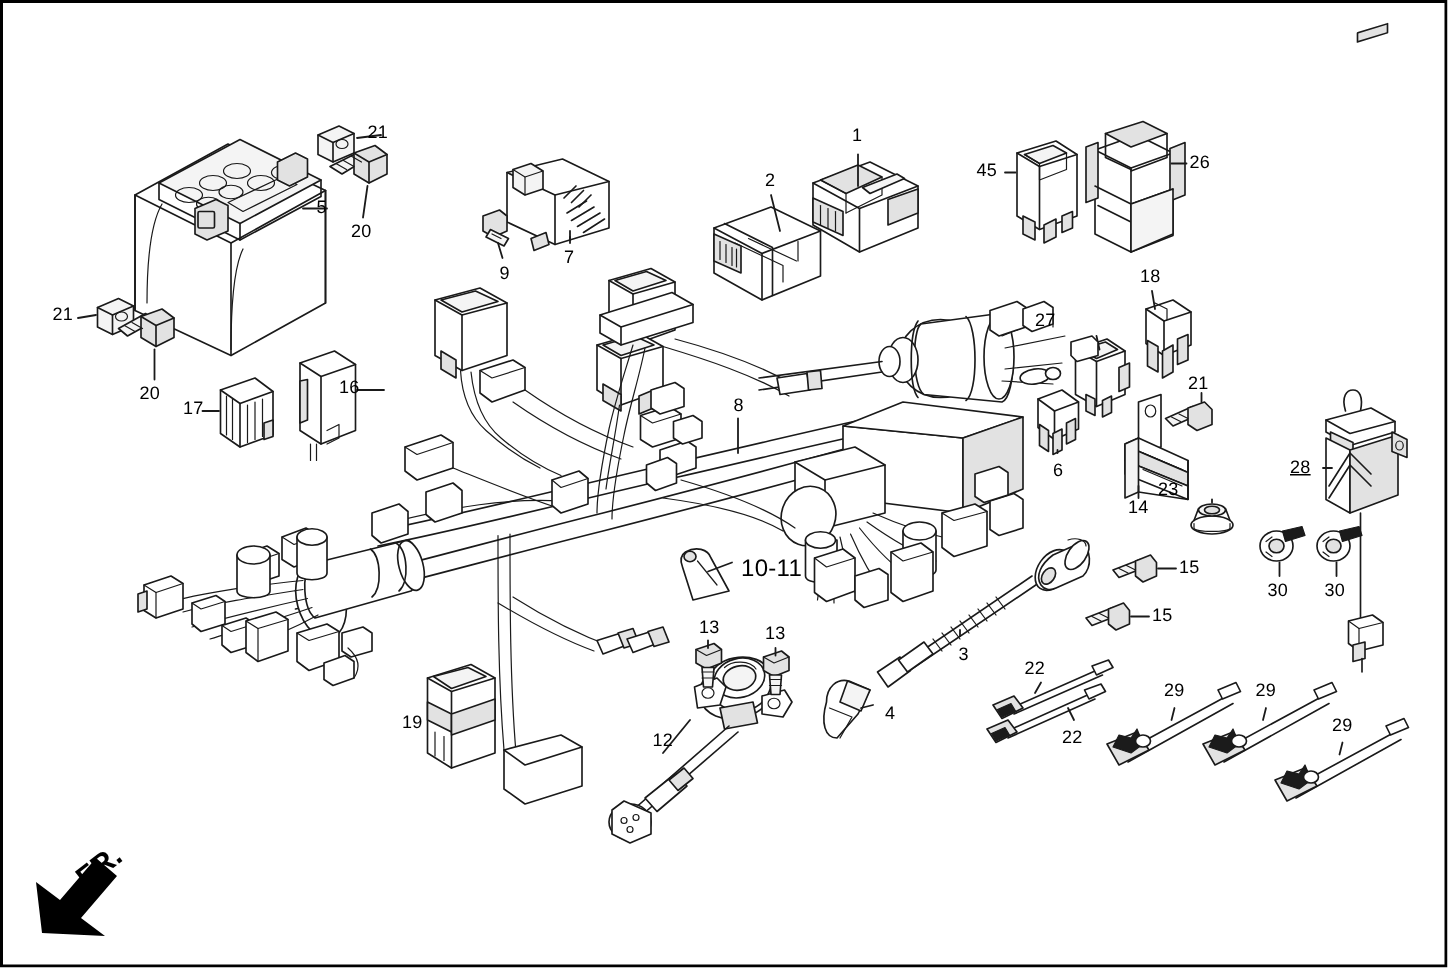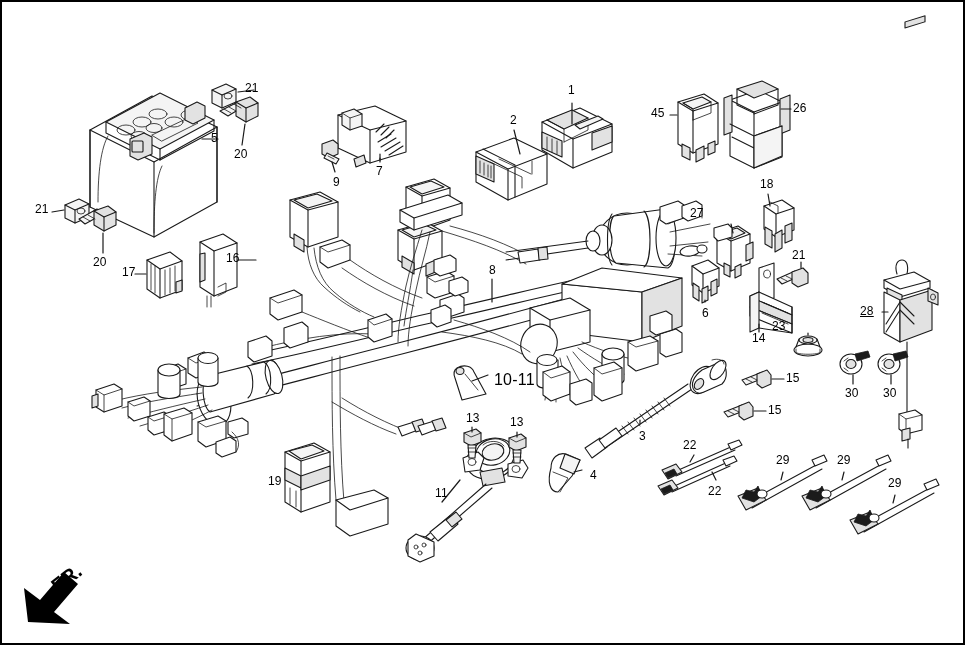--- a/index.html
+++ b/index.html
@@ -723,21 +723,21 @@
   <div class="callout-label" style="left:566px; top:82px;">1</div>
   <div class="callout-label" style="left:508px; top:112px;">2</div>
   <div class="callout-label" style="left:637px; top:428px;">3</div>
   <div class="callout-label" style="left:588px; top:467px;">4</div>
   <div class="callout-label" style="left:209px; top:130px;">5</div>
   <div class="callout-label" style="left:700px; top:305px;">6</div>
   <div class="callout-label" style="left:374px; top:163px;">7</div>
   <div class="callout-label" style="left:487px; top:262px;">8</div>
   <div class="callout-label" style="left:331px; top:174px;">9</div>
   <div class="callout-label wide" style="left:492px; top:370px;">10-11</div>
-  <div class="callout-label" style="left:433px; top:485px;">11</div>
+  <div class="callout-label" style="left:433px; top:485px;">12</div>
   <div class="callout-label" style="left:464px; top:410px;">13</div>
   <div class="callout-label" style="left:508px; top:414px;">13</div>
   <div class="callout-label" style="left:750px; top:330px;">14</div>
   <div class="callout-label" style="left:784px; top:370px;">15</div>
   <div class="callout-label" style="left:766px; top:402px;">15</div>
   <div class="callout-label" style="left:224px; top:250px;">16</div>
   <div class="callout-label" style="left:120px; top:264px;">17</div>
   <div class="callout-label" style="left:758px; top:176px;">18</div>
   <div class="callout-label" style="left:266px; top:473px;">19</div>
   <div class="callout-label" style="left:232px; top:146px;">20</div>

